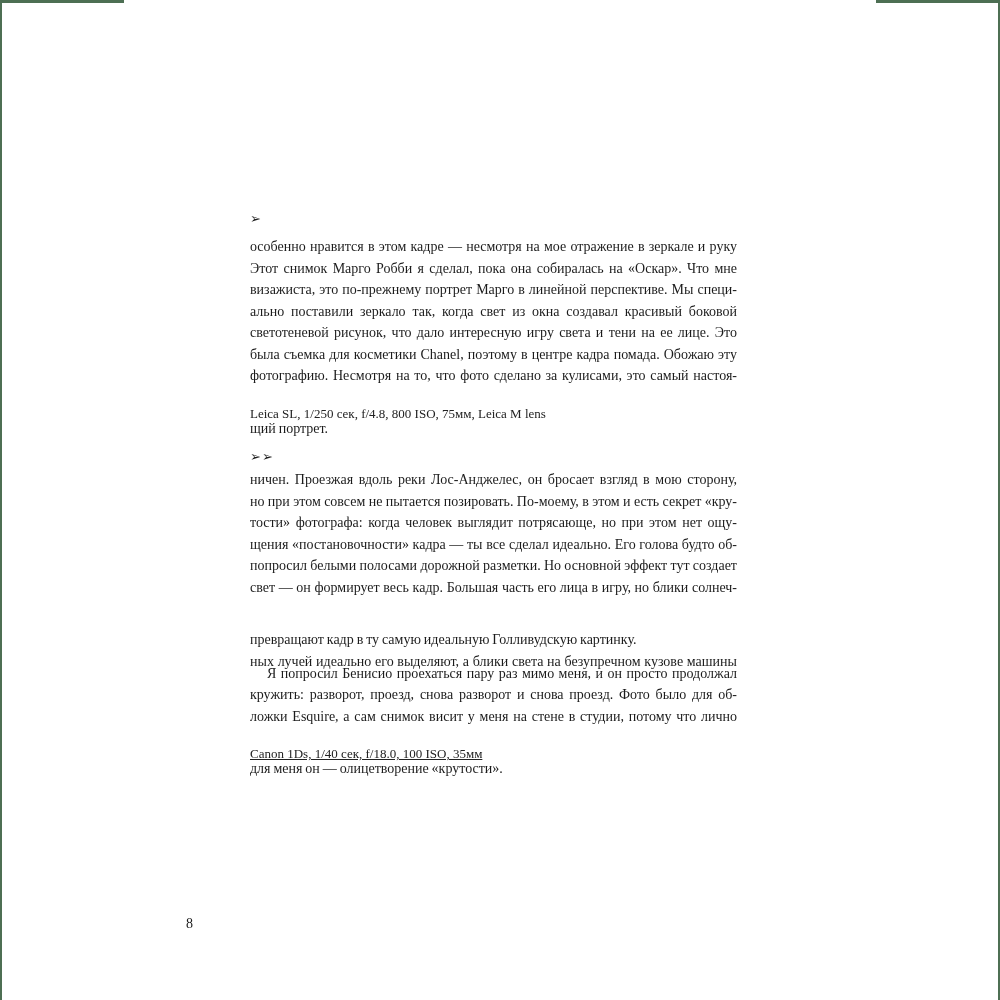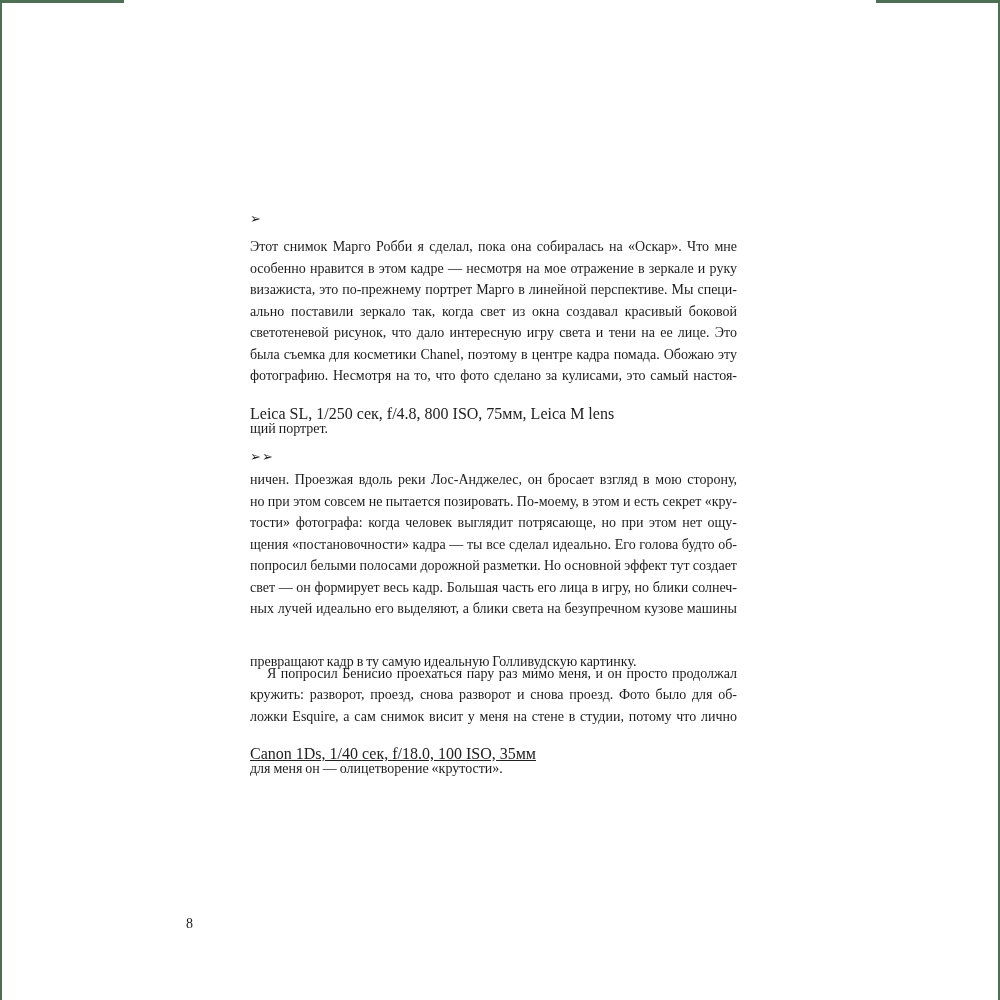--- a/index.html
+++ b/index.html
@@ -51,21 +51,21 @@
   .para-2b { top: 662.5px; }
 
   .tline { text-align: justify; text-align-last: justify; }
   .tline-last { text-align: justify; text-align-last: left; margin-top: 31px; }
   .indent-first .tline:first-child { text-indent: 17px; }
 
   .caption {
     position: absolute;
     left: 0;
     width: 487px;
-    font-size: 16px;
+    font-size: 13px;
     line-height: 13px;
     color: #222222;
     text-align: left;
   }
   .caption-1 { top: 407px; }
   .caption-2 { top: 747px; text-decoration: underline; }
 
   .pagenum {
     position: absolute;
     left: 186px;
@@ -83,43 +83,43 @@
   <div class="mark mark-top-left" style="background: rgb(77, 111, 83);"></div>
   <div class="mark mark-top-right" style="background: rgb(77, 111, 83);"></div>
   <div class="mark mark-left" style="background: rgb(77, 111, 83);"></div>
   <div class="mark mark-right" style="background: rgb(77, 111, 83);"></div>
 
   <div class="col">
 
     <div class="marker marker-1">➢</div>
 
     <div class="para para-1">
+        <div class="tline">особенно нравится в этом кадре — несмотря на мое отражение в зеркале и руку</div>
         <div class="tline">Этот снимок Марго Робби я сделал, пока она собиралась на «Оскар». Что мне</div>
-        <div class="tline">особенно нравится в этом кадре — несмотря на мое отражение в зеркале и руку</div>
         <div class="tline">визажиста, это по-прежнему портрет Марго в линейной перспективе. Мы специ-</div>
         <div class="tline">ально поставили зеркало так, когда свет из окна создавал красивый боковой</div>
         <div class="tline">светотеневой рисунок, что дало интересную игру света и тени на ее лице. Это</div>
         <div class="tline">была съемка для косметики Chanel, поэтому в центре кадра помада. Обожаю эту</div>
         <div class="tline">фотографию. Несмотря на то, что фото сделано за кулисами, это самый настоя-</div>
         <div class="tline tline-last">щий портрет.</div>
       </div>
 
     <div class="caption caption-1">Leica SL, 1/250 сек, f/4.8, 800 ISO, 75мм, Leica M lens</div>
 
     <div class="marker marker-2">➢➢</div>
 
     <div class="para para-2a">
         <div class="tline">ничен. Проезжая вдоль реки Лос-Анджелес, он бросает взгляд в мою сторону,</div>
         <div class="tline">но при этом совсем не пытается позировать. По-моему, в этом и есть секрет «кру-</div>
         <div class="tline">тости» фотографа: когда человек выглядит потрясающе, но при этом нет ощу-</div>
         <div class="tline">щения «постановочности» кадра — ты все сделал идеально. Его голова будто об-</div>
         <div class="tline">попросил белыми полосами дорожной разметки. Но основной эффект тут создает</div>
         <div class="tline">свет — он формирует весь кадр. Большая часть его лица в игру, но блики солнеч-</div>
+        <div class="tline tline-last">превращают кадр в ту самую идеальную Голливудскую картинку.</div>
         <div class="tline">ных лучей идеально его выделяют, а блики света на безупречном кузове машины</div>
-        <div class="tline tline-last">превращают кадр в ту самую идеальную Голливудскую картинку.</div>
       </div>
 
     <div class="para para-2b indent-first">
         <div class="tline">Я попросил Бенисио проехаться пару раз мимо меня, и он просто продолжал</div>
         <div class="tline">кружить: разворот, проезд, снова разворот и снова проезд. Фото было для об-</div>
         <div class="tline">ложки Esquire, а сам снимок висит у меня на стене в студии, потому что лично</div>
         <div class="tline tline-last">для меня он — олицетворение «крутости».</div>
       </div>
 
     <div class="caption caption-2">Canon 1Ds, 1/40 сек, f/18.0, 100 ISO, 35мм</div>

